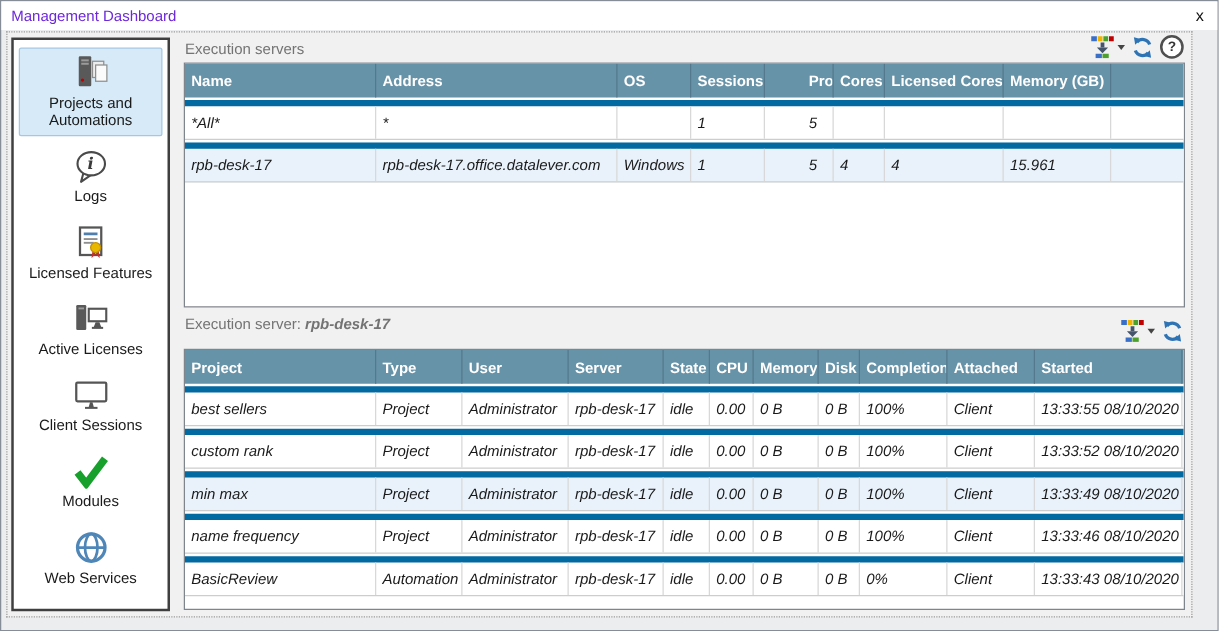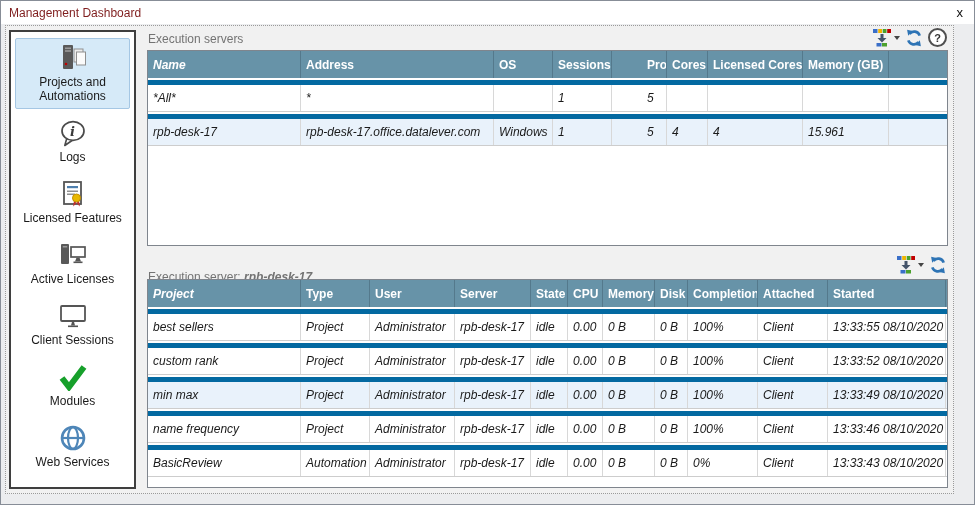--- a/index.html
+++ b/index.html
@@ -1,55 +1,55 @@
 <!DOCTYPE html>
 <html><head>
 <meta charset="utf-8">
 <style>
   html,body{margin:0;padding:0;background:#fdfdfd;}
   body{font-family:"Liberation Sans", sans-serif;font-size:12px;color:#1a1a1a;}
   .window{position:relative;width:975px;height:505px;box-sizing:border-box;
           border:1px solid #878D97;background:#ECEDEF;overflow:hidden;}
   .titlebar{position:absolute;top:0;left:0;right:0;height:23px;background:#fff;
             display:flex;align-items:center;padding:0 8px;box-sizing:border-box;}
-  .titlebar .title{flex:1;color:#7f1d1d;}
+  .titlebar .title{flex:1;color:#6d28d9;}
   .close-btn{font-size:13px;line-height:1;color:#111;padding:0 3px;cursor:default;}
   .client{position:absolute;left:4px;top:24px;right:20px;bottom:10px;
           background:#F1F1F1;border:1px dotted #9a9a9a;}
   
   .sidebar{position:absolute;left:3px;top:4px;bottom:4px;width:127px;box-sizing:border-box;
            background:#fff;border:2px solid #3F3F3F;padding-top:2px;overflow:hidden;}
   .nav-item{margin:4px 4px 0 4px;padding:4px 2px 5px 2px;text-align:center;
             border:1px solid transparent;border-radius:2px;cursor:default;}
   .nav-item.sel{background:#D6EAF8;border:1px solid #A5C7E4;}
   .nav-icon{display:flex;justify-content:center;align-items:center;height:30px;}
   .nav-label{display:block;line-height:14px;margin-top:2px;color:#1a1a1a;}
   
   .main{position:absolute;left:137px;top:0;right:2px;bottom:2px;}
   .panel-title{position:absolute;left:5px;color:#737373;white-space:nowrap;}
   .pt1{top:6px;}
-  .pt2{top:244px;}
+  .pt2{top:226px;}
   .server-name{font-weight:bold;font-style:italic;}
   .toolbar{position:absolute;display:flex;align-items:center;gap:5px;}
   .tb1{top:2px;right:4px;}
   .tb2{top:229px;right:4px;}
   .tb-btn{display:flex;align-items:center;cursor:default;}
   .chev{width:0;height:0;border-left:3px solid transparent;border-right:3px solid transparent;
         border-top:4px solid #444;margin-left:2px;}
   .help-btn{width:15px;height:15px;border:2px solid #4F4F4F;border-radius:50%;
             display:flex;align-items:center;justify-content:center;
             font-weight:bold;font-size:11px;color:#333;background:#fff;}
   
   .tbl{position:absolute;background:#fff;border:1px solid #7F858D;box-sizing:border-box;overflow:hidden;}
   .t1{top:24px;left:4px;right:3px;height:196px;}
   .t2{top:253px;left:4px;right:3px;bottom:3px;}
   .hdr{display:flex;height:27px;background:#6793A8;}
   .hdr .c{display:flex;align-items:center;padding:0 5px;color:#fff;font-weight:bold;
           box-sizing:border-box;border-left:1px solid #54798C;overflow:hidden;white-space:nowrap;height:100%;}
-  .hdr .c:first-child{border-left:none;font-style:italic;}
+  .hdr .c:first-child{border-left:none;}
   .row{display:flex;height:26px;margin-top:2px;background:#fff;
        border-top:5px solid #0369a1;border-bottom:1px solid #CDCDCD;font-style:italic;}
   .row.sel{background:#E9F2FB;}
   .row .c{display:flex;align-items:center;padding:0 5px;box-sizing:border-box;
           border-left:1px solid #D8D8D8;overflow:hidden;white-space:nowrap;height:100%;}
   .row .c:first-child{border-left:none;}
   
   .t1 .c0{flex:0 0 152px;} .t1 .c1{flex:0 0 193px;} .t1 .c2{flex:0 0 59px;}
   .t1 .c3{flex:0 0 59px;}  .t1 .c4{flex:0 0 55px;padding-left:35px;}  .t1 .c5{flex:0 0 41px;}
   .t1 .c6{flex:0 0 95px;}  .t1 .c7{flex:0 0 86px;}  .t1 .c8{flex:1;}

